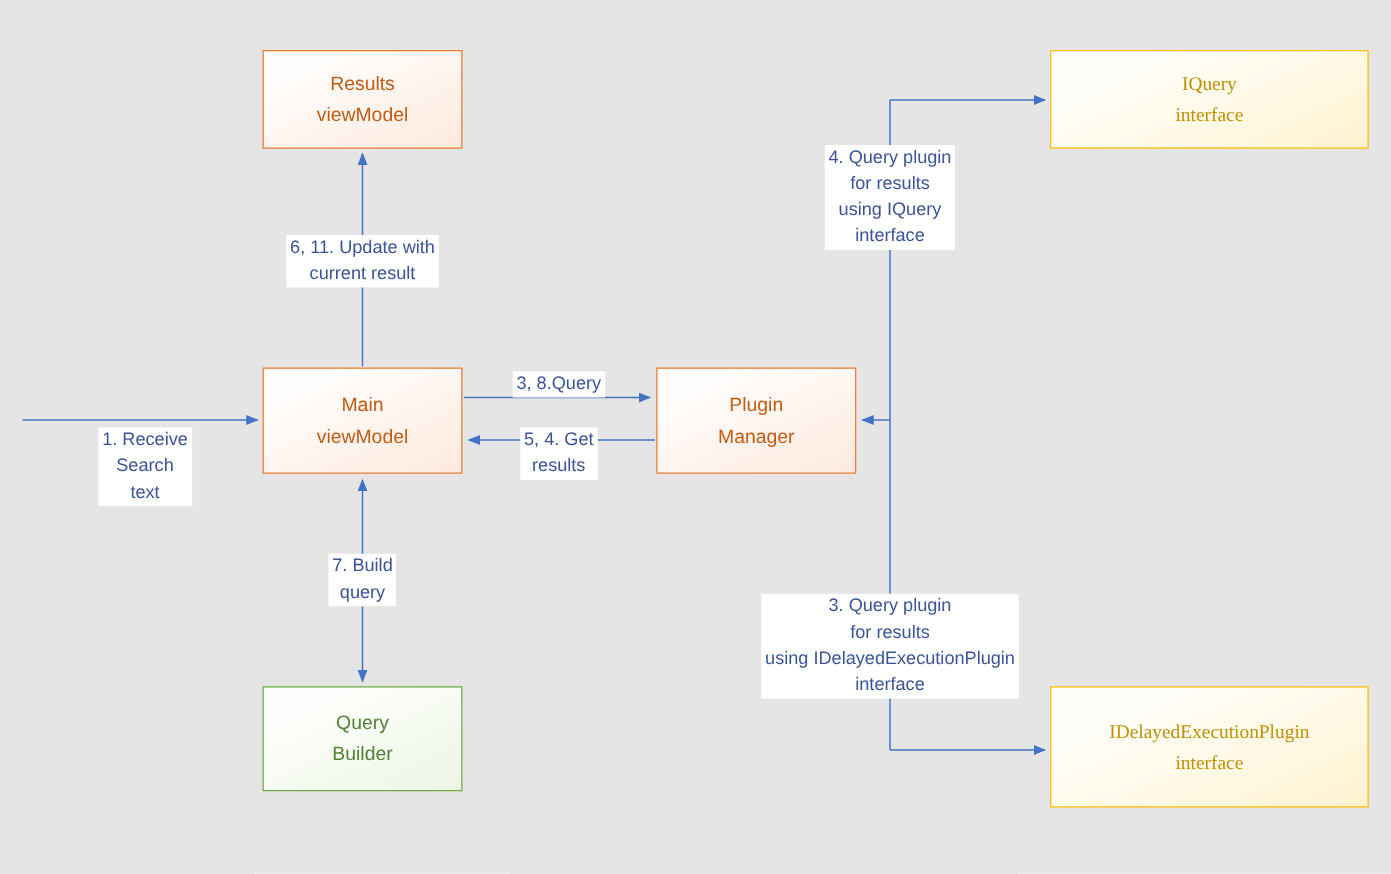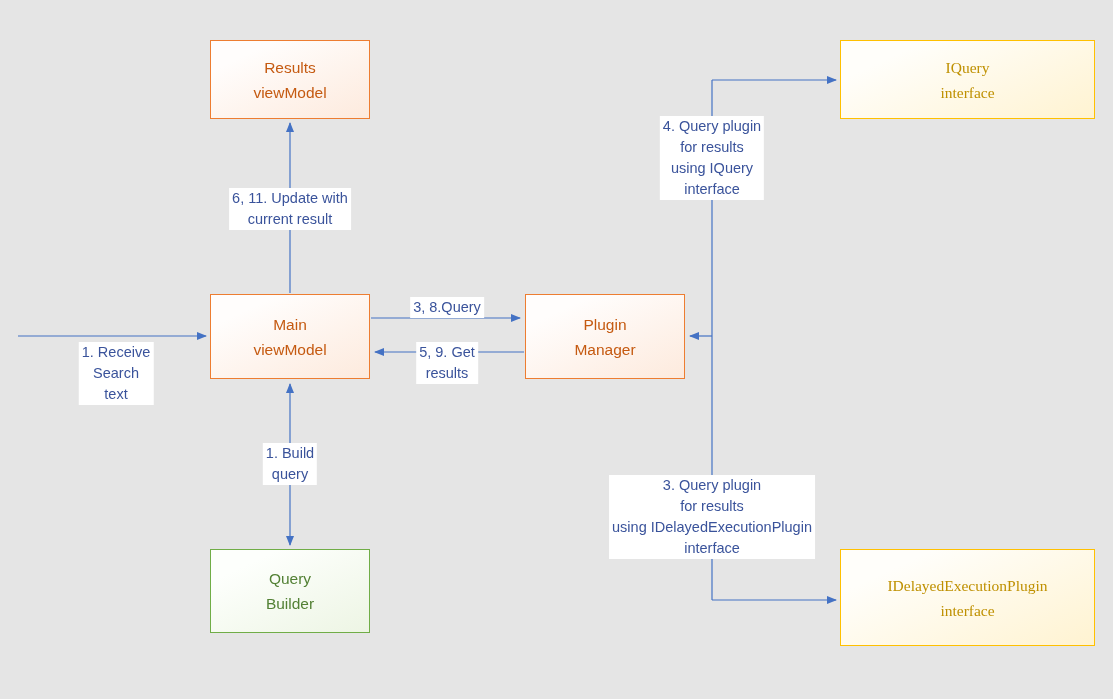--- a/index.html
+++ b/index.html
@@ -85,24 +85,24 @@
 
   <div class="edge-label" style="left:116px; top:302px;margin-top:40px;">1. Receive
 Search
 text</div>
 
   <div class="edge-label" style="left:290px; top:188px;">6, 11. Update with
 current result</div>
 
   <div class="edge-label" style="left:447px; top:297px;">3, 8.Query</div>
 
-  <div class="edge-label" style="left:447px; top:342px;">5, 9. Get
+  <div class="edge-label" style="left:447px; top:342px;">5, 4. Get
 results</div>
 
-  <div class="edge-label" style="left:290px; top:443px;">1. Build
+  <div class="edge-label" style="left:290px; top:443px;">7. Build
 query</div>
 
   <div class="edge-label" style="left:712px; top:116px;text-align:center;">4. Query plugin
 for results
 using IQuery
 interface</div>
 
   <div class="edge-label" style="left:712px; top:475px;">3. Query plugin
 for results
 using IDelayedExecutionPlugin

